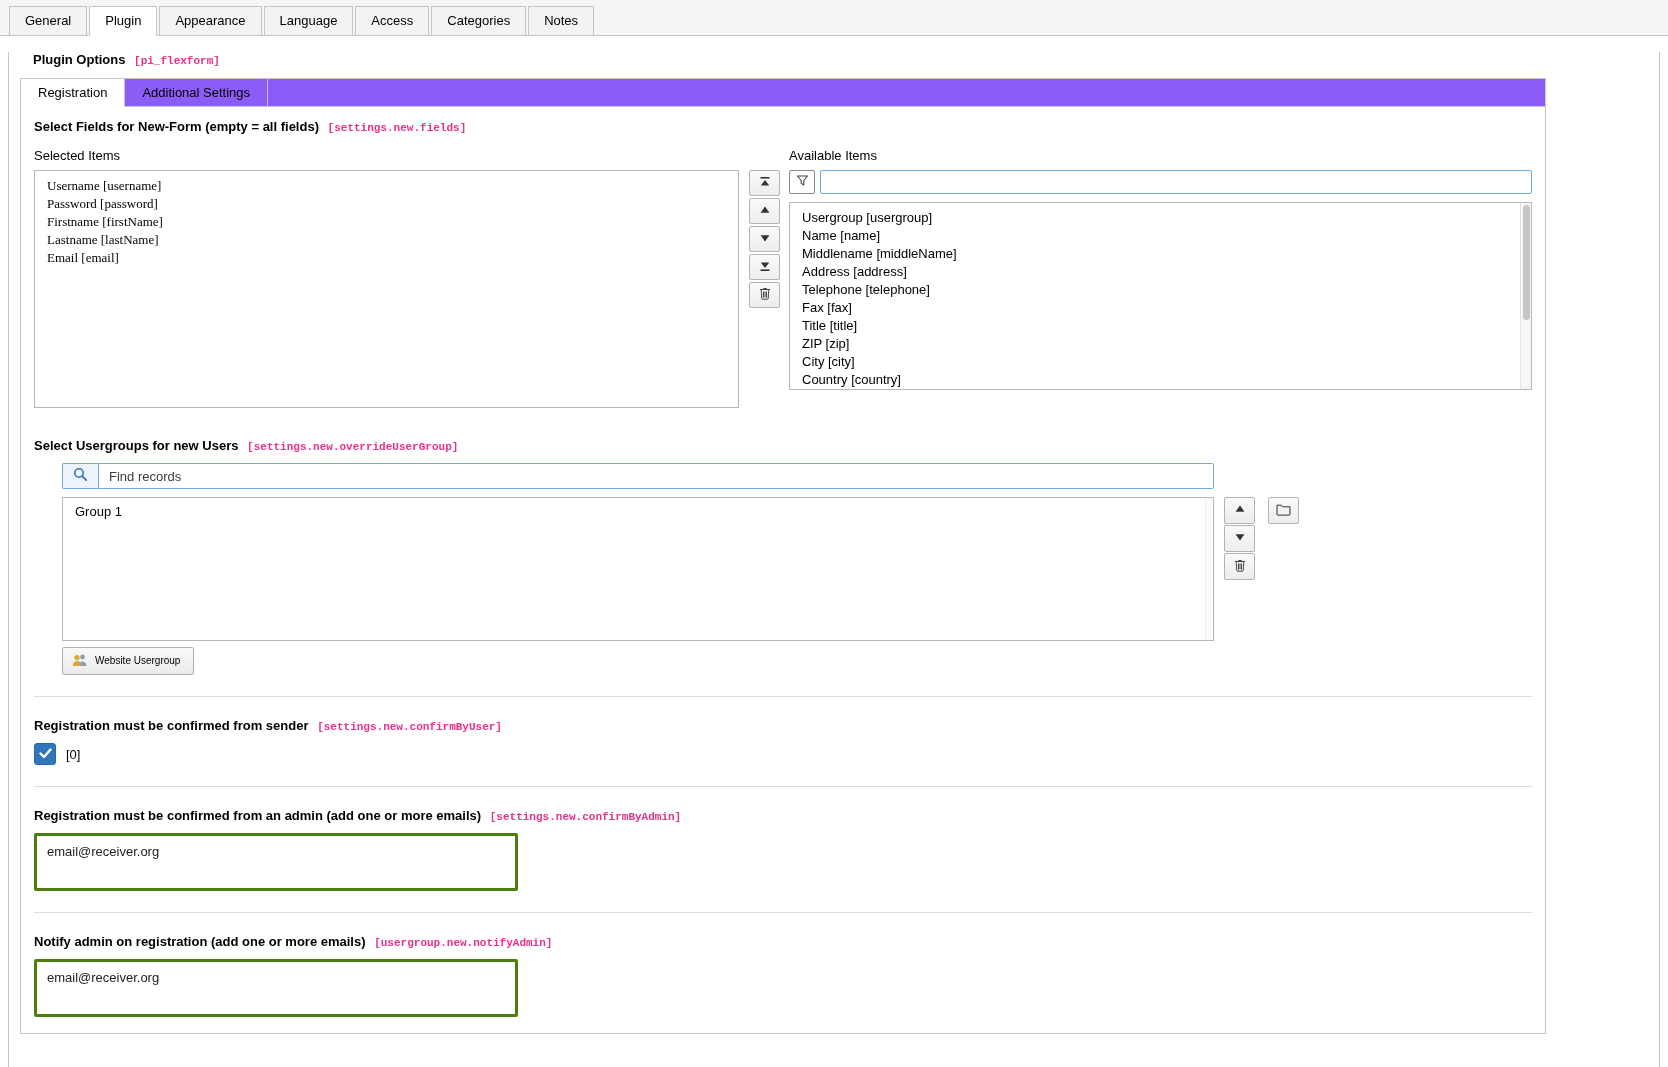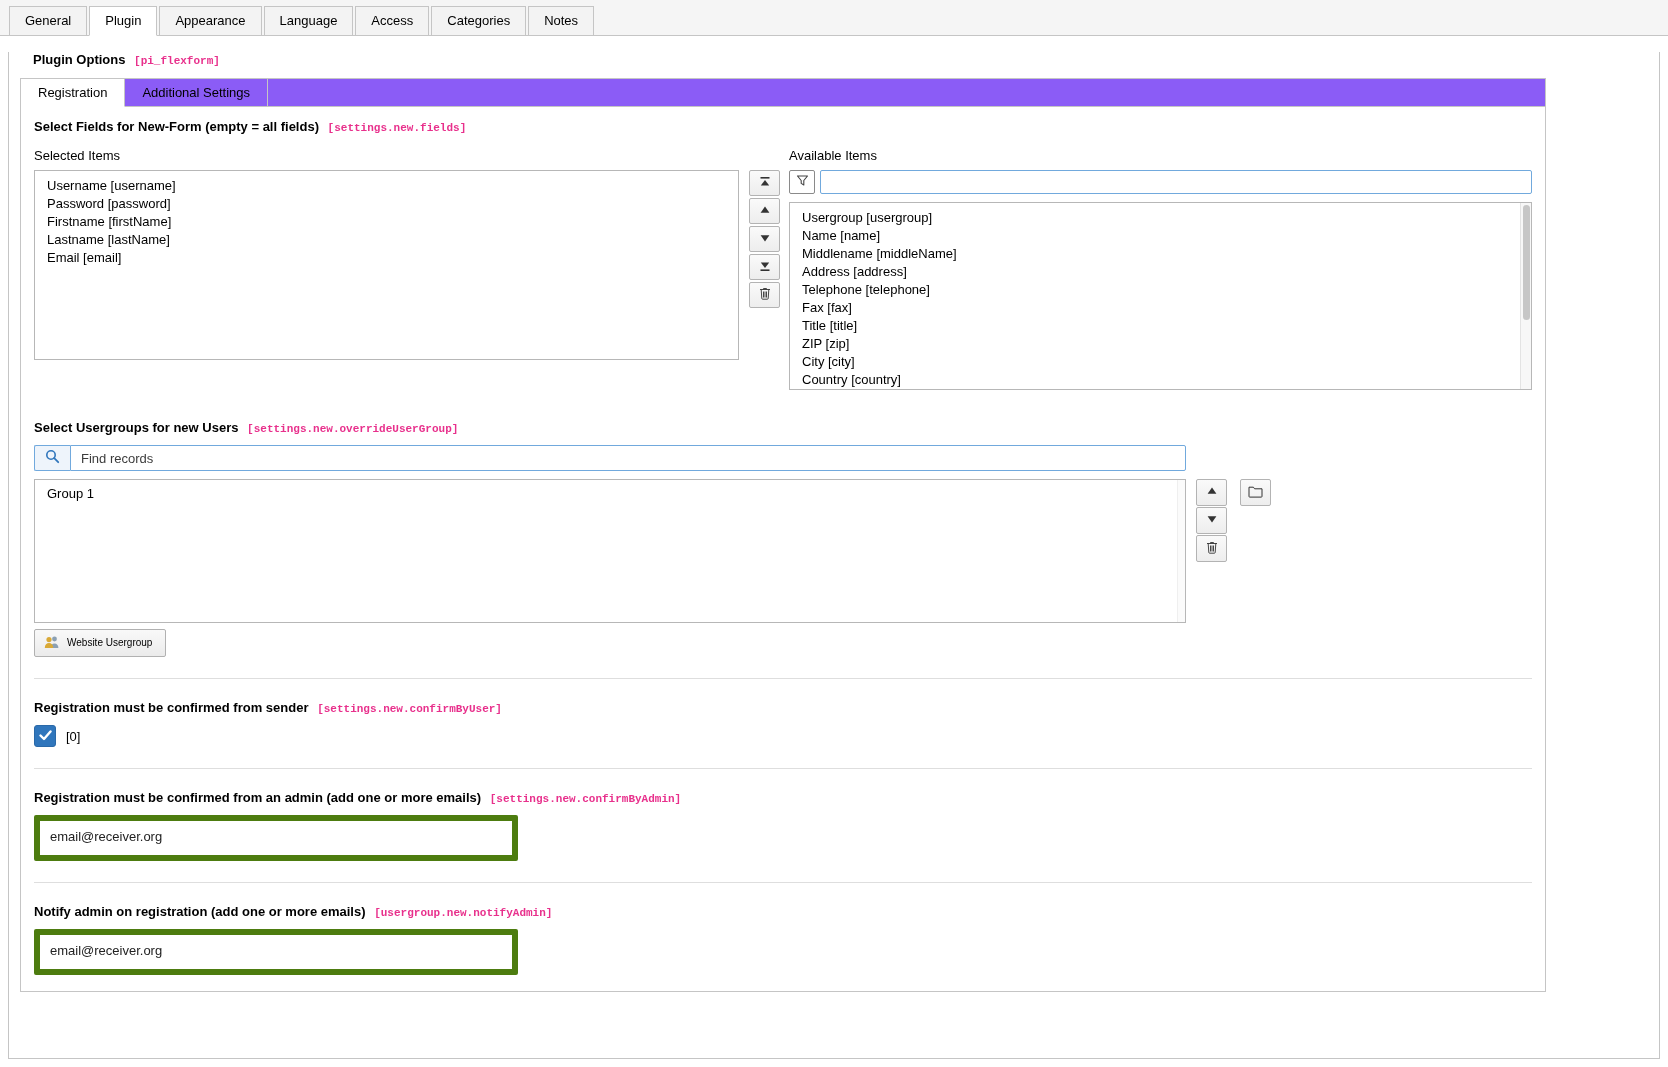--- a/index.html
+++ b/index.html
@@ -54,21 +54,21 @@
 
   
   .dual-select { display: flex; justify-content: flex-end; }
   .col-left { width: 705px; }
   .col-label { margin: 4px 0 7px; }
   .label-spacer { height: 24px; }
   .listbox {
     border: 1px solid #b7b7b7; background: #fff; overflow: hidden;
     padding: 6px 0;
   }
-  .selected-list { height: 190px; }
+  .selected-list { height: 238px; font-family: Liberation Serif, serif; }
   .opt { padding: 0 12px; line-height: 18px; white-space: nowrap; cursor: default; }
   .btn-col { width: 31px; margin: 0 9px 0 10px; display: flex; flex-direction: column; gap: 2px; }
   .mini-btn {
     width: 31px; height: 26px; border: 1px solid #b3b3b3; border-radius: 2px;
     background: linear-gradient(#fafafa, #ededed); display: flex;
     align-items: center; justify-content: center; cursor: pointer; padding: 0;
   }
   .col-right { flex: 1; }
   .filter-row { display: flex; margin-bottom: 8px; }
   .filter-btn {
@@ -86,21 +86,21 @@
     position: absolute; top: 0; right: 0; width: 11px; height: 100%;
     background: #f7f7f7; border-left: 1px solid #e3e3e3;
   }
   .avail-thumb {
     width: 7px; margin: 2px auto 0; height: 62%;
     background: #c6c6c6; border-radius: 4px;
   }
 
   
   .ug-row { display: flex; }
-  .ug-main { width: 1152px; }
+  .ug-main { width: 1152px; margin-left: 28px; }
   .search-row { display: flex; height: 26px; }
   .search-btn {
     width: 36px; border: 1px solid #71a9dd; border-right: none; border-radius: 2px 0 0 2px;
     background: #eef4fb; display: flex; align-items: center; justify-content: center;
     cursor: pointer; padding: 0;
   }
   .search-input {
     flex: 1; border: 1px solid #71a9dd; border-radius: 0 2px 2px 0;
     padding: 0 10px; font-family: "Liberation Sans", sans-serif; font-size: 13px;
     outline: none; color: #333;
@@ -131,22 +131,22 @@
   
   .check-row { display: flex; align-items: center; gap: 10px; margin-top: 9px; }
   .checkbox {
     width: 22px; height: 22px; border-radius: 3px; cursor: pointer;
     background: #3076bc; border: 1px solid #2a69a8;
     display: flex; align-items: center; justify-content: center;
   }
 
   
   .email-area {
-    display: block; margin-top: 10px; width: 484px; height: 46px;
-    border: 6px solid #4d7c0f; border-radius: 2px; resize: none;
+    display: block; margin-top: 10px; width: 484px; height: 58px;
+    border: 3px solid #4d7c0f; border-radius: 2px; resize: none;
     padding: 8px 10px; font-family: "Liberation Sans", sans-serif;
     font-size: 13px; color: #222; outline: none; overflow: hidden;
   }
 </style>
 </head>
 <body>
 
 <div>
 
   <div class="top-tabbar">

